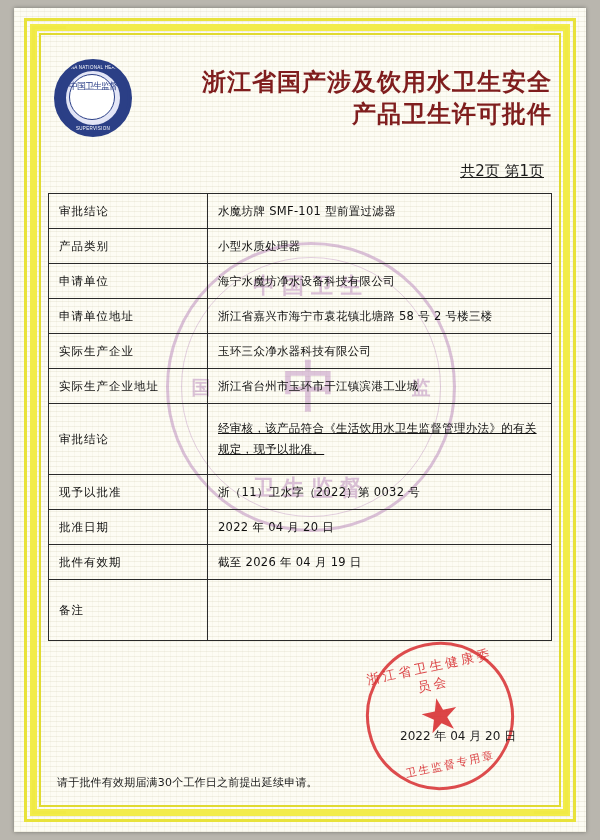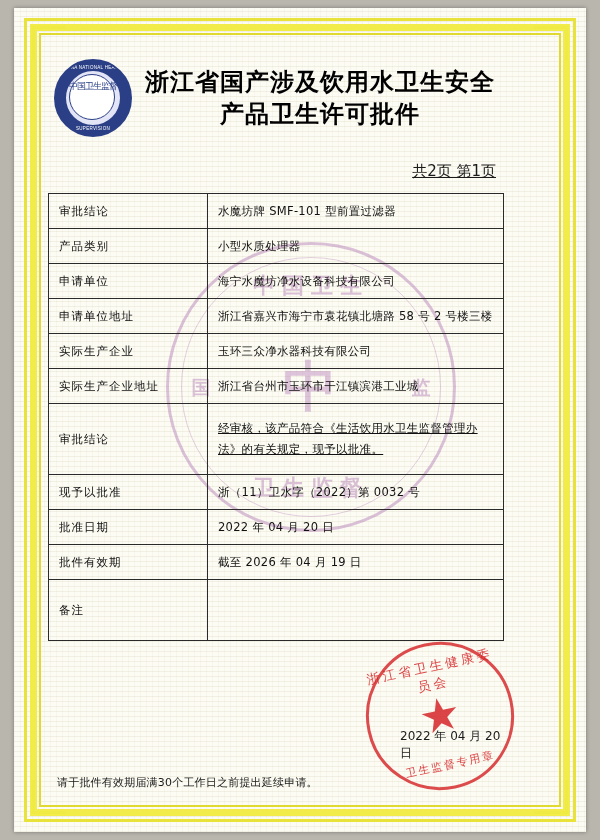--- a/index.html
+++ b/index.html
@@ -61,21 +61,21 @@
     box-sizing: border-box;
   }
   .corner.tl { left: 18px; top: 18px; border-right: none; border-bottom: none;}
   .corner.tr { right: 18px; top: 18px; border-left: none; border-bottom: none;}
   .corner.bl { left: 18px; bottom: 18px; border-right: none; border-top: none;}
   .corner.br { right: 18px; bottom: 18px; border-left: none; border-top: none;}
 
   .content {
     position: absolute;
     left: 34px; top: 34px;
-    width: 456px; height: 756px;
+    width: 504px; height: 756px;
   }
 
   
   .header {
     display: flex;
     align-items: center;
     padding-top: 10px;
     height: 92px;
   }
   .emblem {
@@ -132,23 +132,24 @@
   .title-block {
     flex: 1 1 auto;
     text-align: center;
     padding-left: 4px;
   }
   .title-line {
     font-family: "DejaVu Sans", sans-serif;
     font-weight: bold;
     font-size: 24px;
     letter-spacing: 1px;
-    color: #000000;
+    color: #7f1d1d;
     line-height: 32px;
     white-space: nowrap;
+    text-align: right;
   }
   .page-count {
     text-align: right;
     font-family: "DejaVu Sans", sans-serif;
     font-size: 15px;
     color: #1a1a1a;
     margin-top: 18px;
     padding-right: 8px;
     text-decoration: underline;
   }

